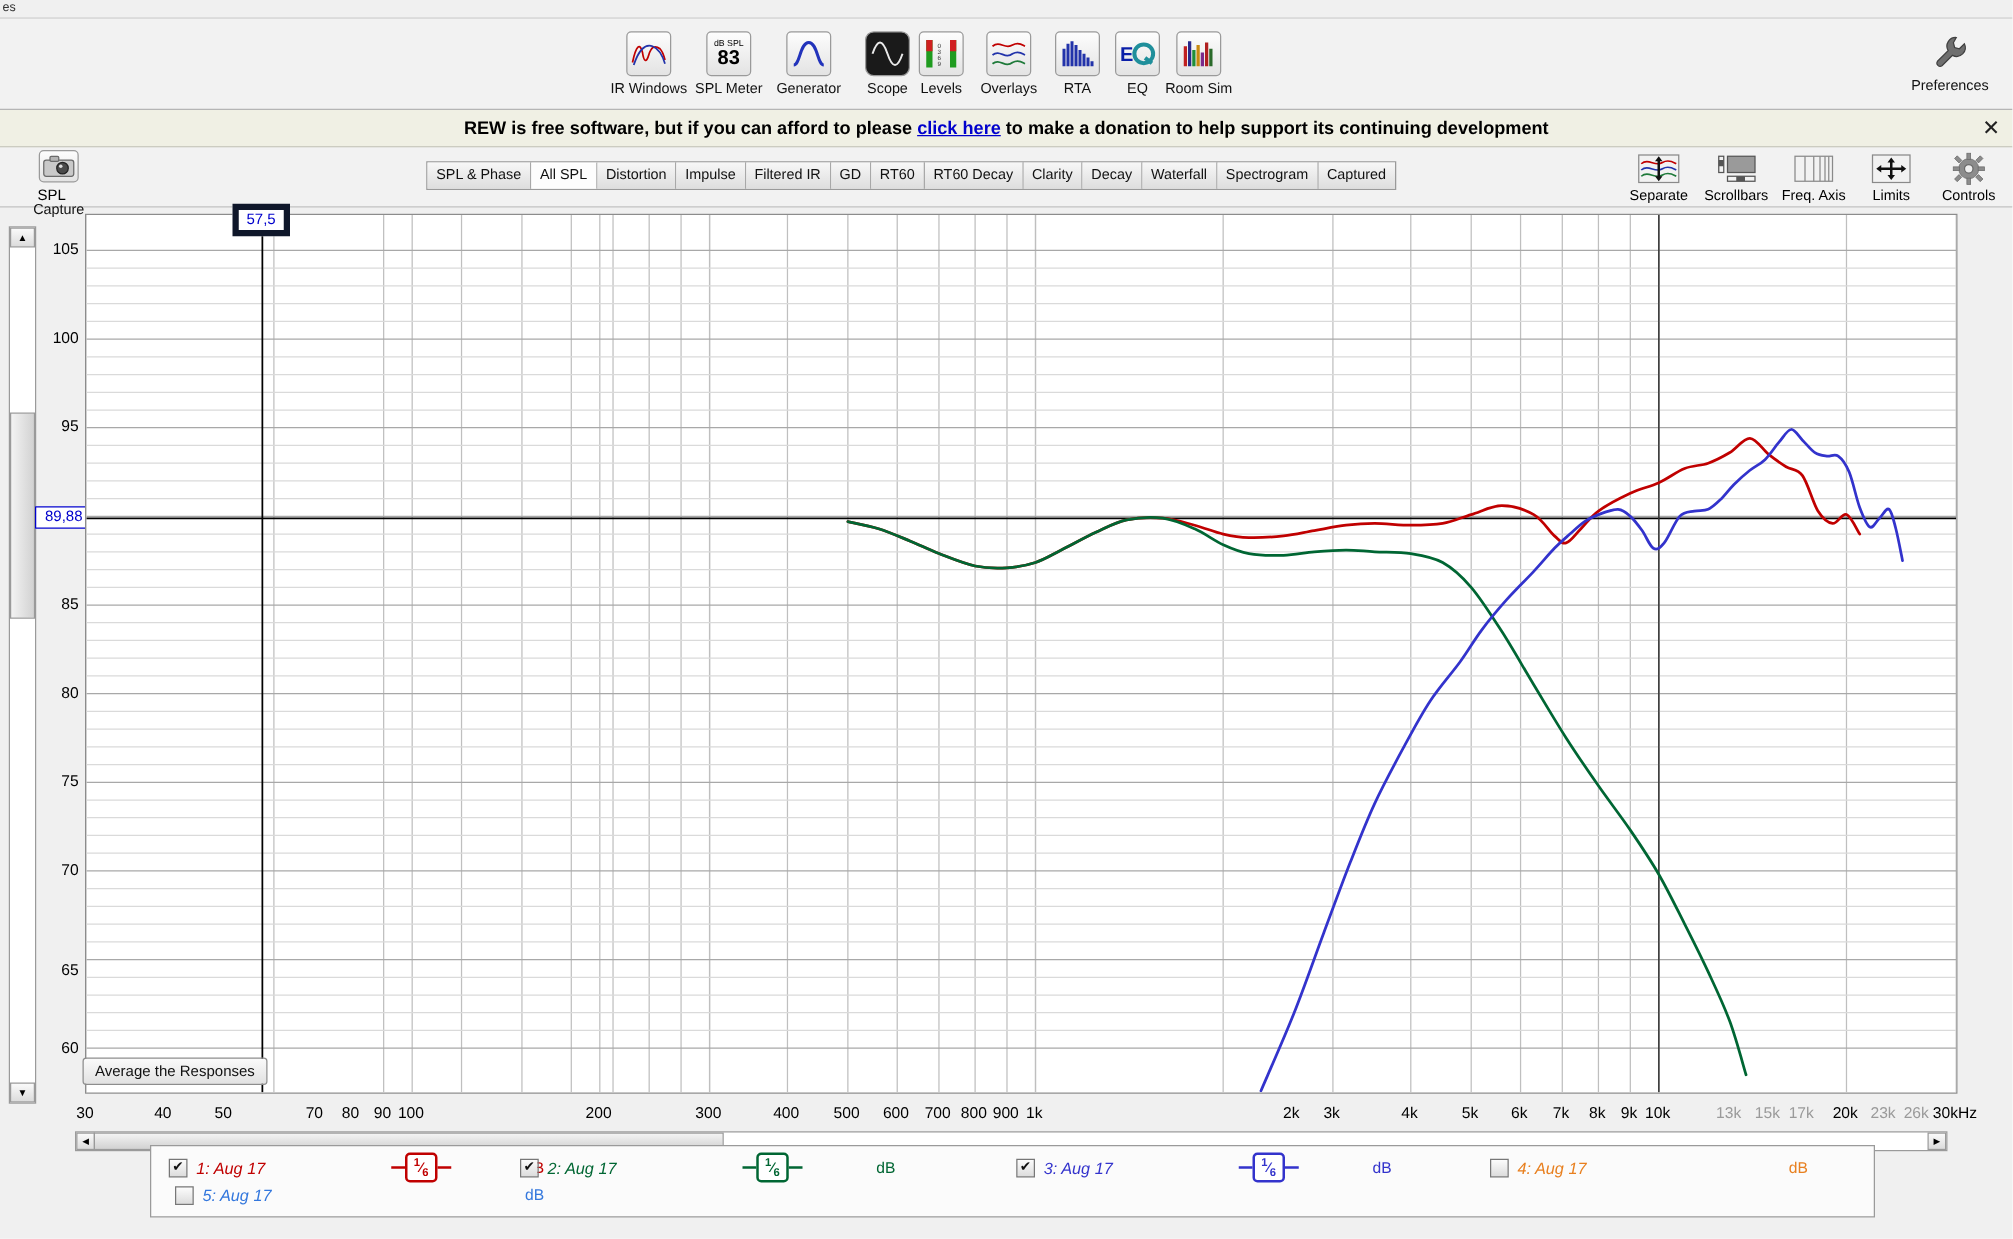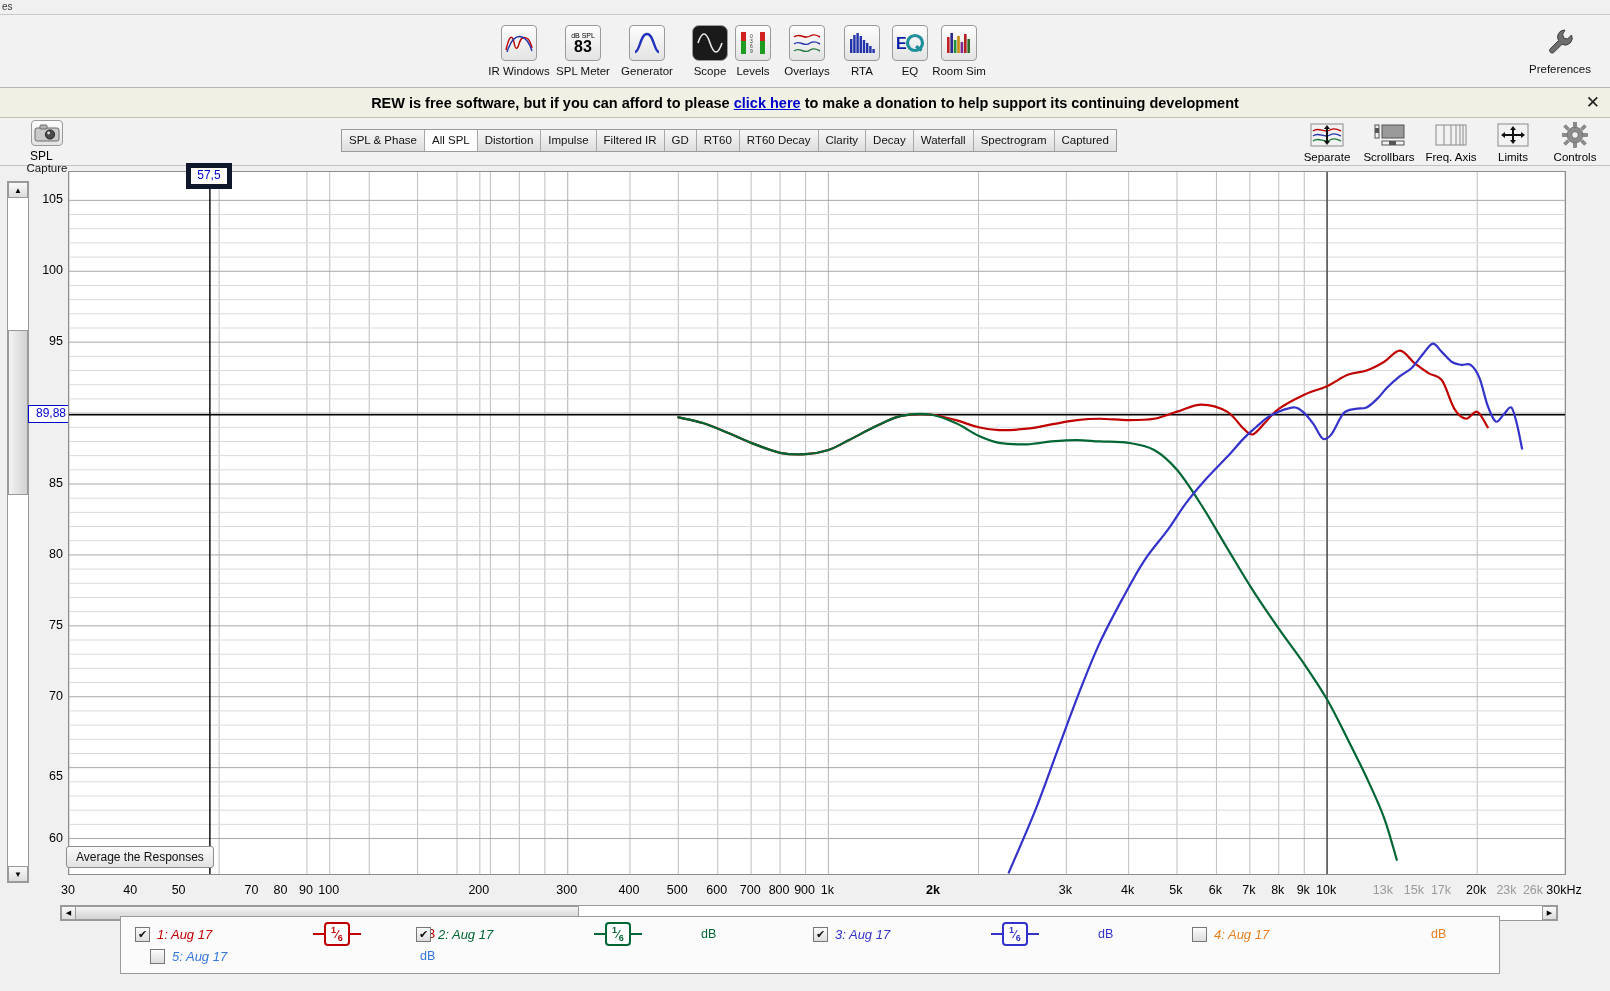--- a/index.html
+++ b/index.html
@@ -446,21 +446,21 @@
       <div class="xtick" style="left: 328.742px; top: 2px;">100</div>
       <div class="xtick" style="left: 478.856px; top: 2px;">200</div>
       <div class="xtick" style="left: 566.667px; top: 2px;">300</div>
       <div class="xtick" style="left: 628.969px; top: 2px;">400</div>
       <div class="xtick" style="left: 677.295px; top: 2px;">500</div>
       <div class="xtick" style="left: 716.78px; top: 2px;">600</div>
       <div class="xtick" style="left: 750.164px; top: 2px;">700</div>
       <div class="xtick" style="left: 779.083px; top: 2px;">800</div>
       <div class="xtick" style="left: 804.591px; top: 2px;">900</div>
       <div class="xtick" style="left: 827.409px; top: 2px;">1k</div>
-      <div class="xtick" style="left: 933px; top: 2px; font-weight: bold;">2k</div>
+      <div class="xtick" style="left: 1033px; top: 2px;">2k</div>
       <div class="xtick" style="left: 1065.33px; top: 2px;">3k</div>
       <div class="xtick" style="left: 1127.64px; top: 2px;">4k</div>
       <div class="xtick" style="left: 1175.96px; top: 2px;">5k</div>
       <div class="xtick" style="left: 1215.45px; top: 2px;">6k</div>
       <div class="xtick" style="left: 1248.83px; top: 2px;">7k</div>
       <div class="xtick" style="left: 1277.75px; top: 2px;">8k</div>
       <div class="xtick" style="left: 1303.26px; top: 2px;">9k</div>
       <div class="xtick" style="left: 1326.08px; top: 2px;">10k</div>
       <div class="xtick dim" style="left: 1382.9px; top: 2px;">13k</div>
       <div class="xtick dim" style="left: 1413.89px; top: 2px;">15k</div>
@@ -511,19 +511,19 @@
         <div class="smline" style="background: rgb(51, 51, 204);"></div>
       </div>
       <div class="legentry unitlbl" style="left: 977px; color: rgb(51, 51, 204);">dB</div>
       <div class="legentry" style="left: 1071px;">
         <div class="chk"></div>
         <span class="legname" style="color: rgb(232, 128, 32);">4: Aug 17</span>
       </div>
       <div class="legentry unitlbl" style="left: 1310px; color: rgb(232, 128, 32);">dB</div>
     </div>
     <div class="legrow" style="top: 28px;">
-      <div class="legentry" style="left: 14px; padding-left: 15px;">
+      <div class="legentry" style="left: 4px; padding-left: 15px;">
         <div class="chk"></div>
         <span class="legname" style="color: rgb(51, 119, 221);">5: Aug 17</span>
       </div>
       <div class="legentry unitlbl" style="left: 299px; color: rgb(51, 119, 221);">dB</div>
     </div>
   </div>
 
 </body></html>

